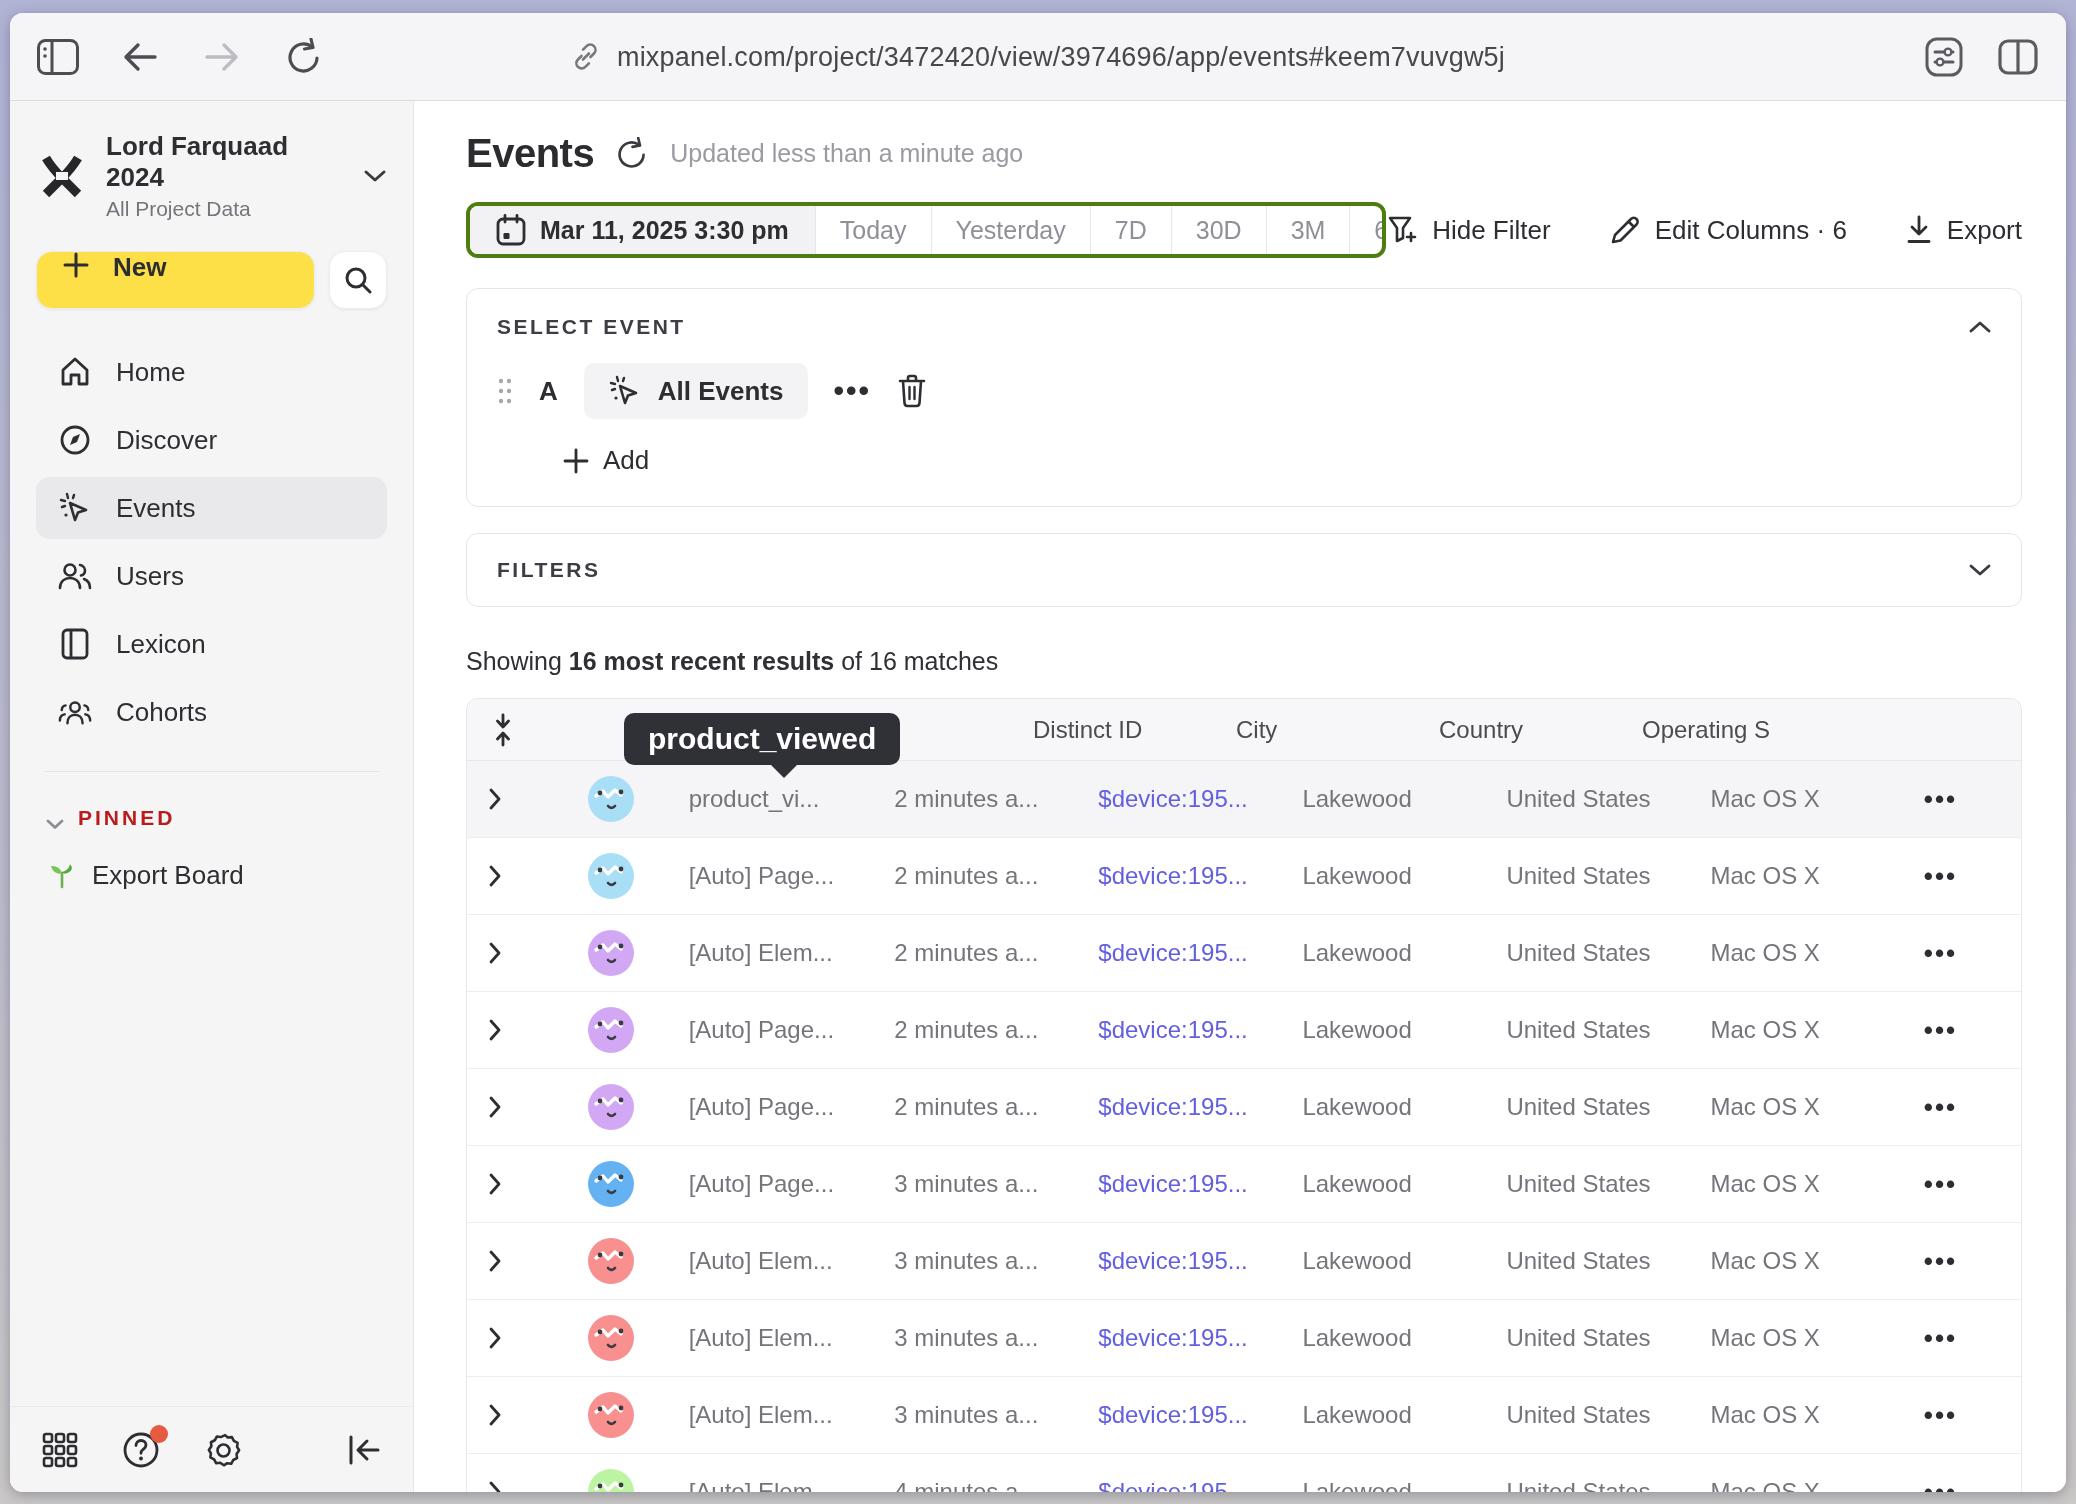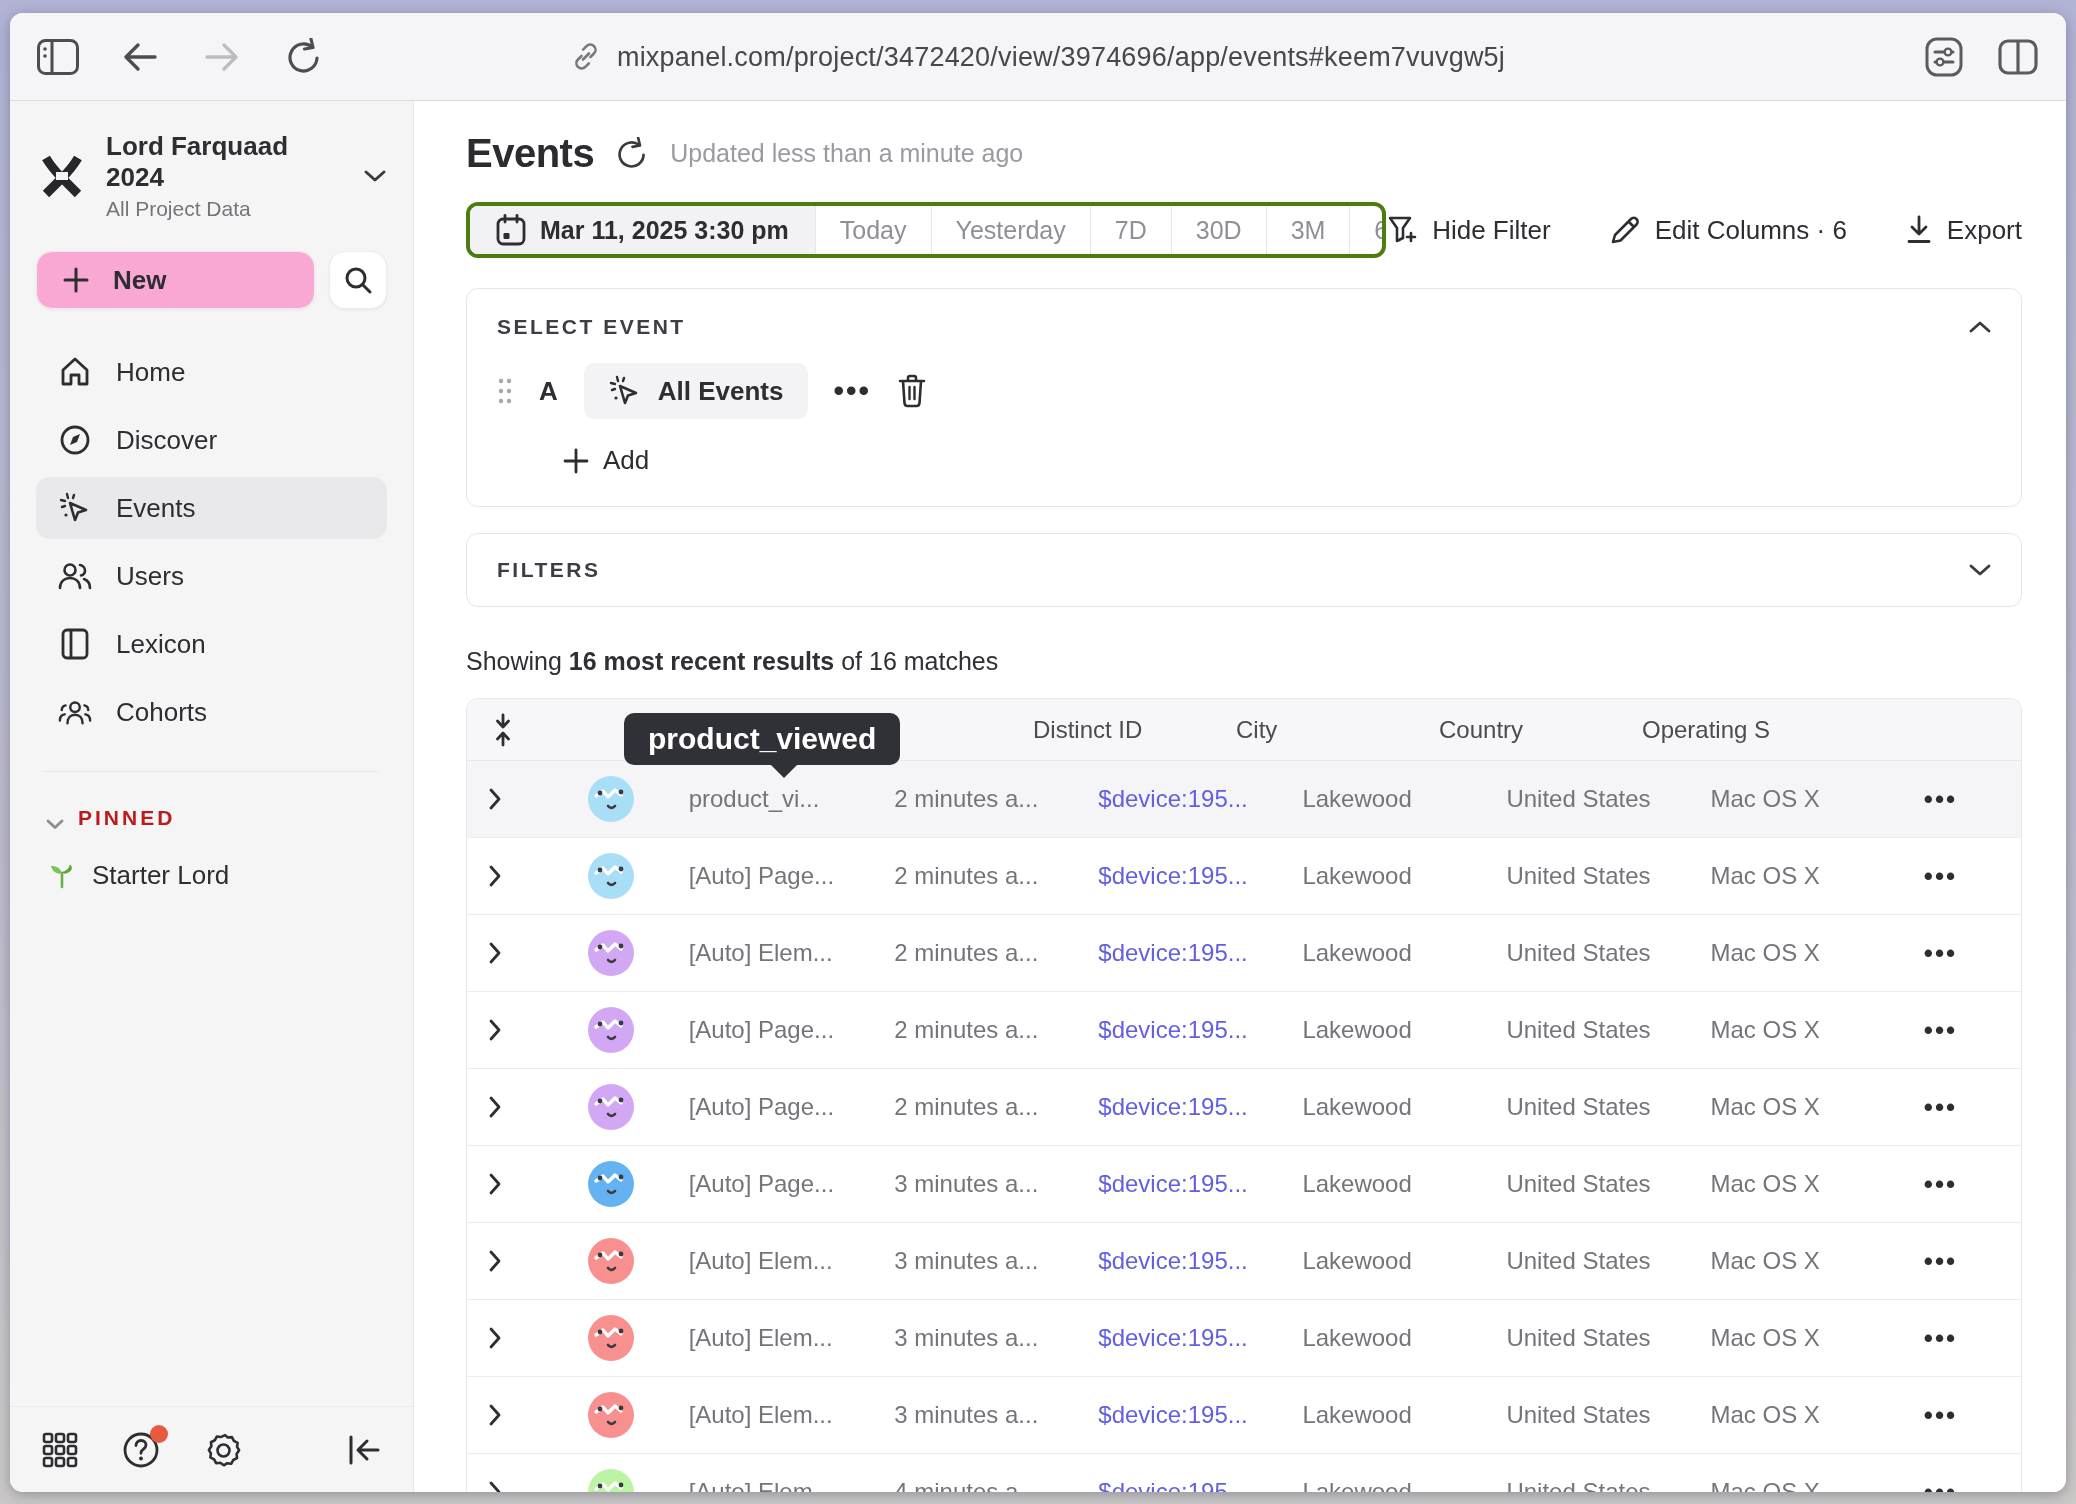--- a/index.html
+++ b/index.html
@@ -27,22 +27,22 @@
 
   
   .sidebar { width:404px; flex:0 0 404px; background:#f6f5f6; border-right:1px solid #e5e4e7;
     display:flex; flex-direction:column; padding:0 26px; position:relative; }
   .project-row { margin-top:30px; display:flex; align-items:center; gap:18px; cursor:pointer; }
   .project-meta { display:flex; flex-direction:column; gap:4px; }
   .project-name { font-size:26px; font-weight:700; color:#2d2d32; }
   .project-sub { font-size:21px; color:#74747b; }
   .project-chevron { margin-left:auto; }
   .actions-row { margin-top:30px; display:flex; gap:14px; }
-  .new-btn { flex:1; height:58px; background:#f9a8d4; border:1px solid #ededf0; border-radius:16px;
-    display:flex; align-items:center; gap:24px; padding:0 26px; font-size:26px; font-weight:600;
+  .new-btn { flex:1; height:58px; background:#fde047; border:1px solid #ededf0; border-radius:16px;
+    display:flex; gap:24px; padding:0 26px; font-size:26px; font-weight:600;
     color:#2d2d32; box-shadow:0 1px 3px rgba(30,30,40,.07); cursor:pointer; }
   .search-btn { width:58px; height:58px; background:#fff; border:1px solid #ededf0; border-radius:16px;
     display:flex; align-items:center; justify-content:center; box-shadow:0 1px 3px rgba(30,30,40,.07); cursor:pointer; }
   .nav { margin-top:32px; display:flex; flex-direction:column; gap:6px; }
   .nav-item { height:62px; display:flex; align-items:center; gap:24px; padding:0 22px;
     border-radius:14px; font-size:26px; font-weight:500; color:#2d2d32; cursor:pointer; }
   .nav-item.active { background:#e9e8eb; }
   .nav-item .nav-ico { width:34px; display:flex; justify-content:center; }
   .side-divider { height:1px; background:#e6e5e8; margin:28px 8px 0 8px; }
   .pinned-head { margin-top:34px; display:flex; align-items:flex-end; gap:14px; padding:0 10px;
@@ -290,21 +290,21 @@
       </div>
 
       <div class="pinned-item">
         <span>
           <svg class="icon" width="28" height="28" viewBox="0 0 28 28">
               <path d="M14 25 C14 18 14 14 14 11" stroke="#6ab04c" stroke-width="2.6" fill="none" stroke-linecap="round"></path>
               <path d="M14 12 C8 12 4 9 3 4 C9 4 13 6.5 14 12 Z" fill="#7ac35a"></path>
               <path d="M14 10 C18 9 21 6.5 22 2.5 C25.5 5 24 10 18 11.5 C16.5 11.9 15 11.5 14 10 Z" fill="#56a839"></path>
             </svg>
         </span>
-        <span>Starter Lord</span>
+        <span>Export Board</span>
       </div>
 
       <div class="sidebar-footer">
         <div class="foot-btn">
           <svg class="icon" width="36" height="36" viewBox="0 0 36 36">
             <g fill="none" stroke="#2d2d32" stroke-width="2.6">
               <rect x="2" y="2" width="8" height="8" rx="2"></rect>
                 <rect x="14" y="2" width="8" height="8" rx="2"></rect>
                 <rect x="26" y="2" width="8" height="8" rx="2"></rect>
               <rect x="2" y="14" width="8" height="8" rx="2"></rect>

